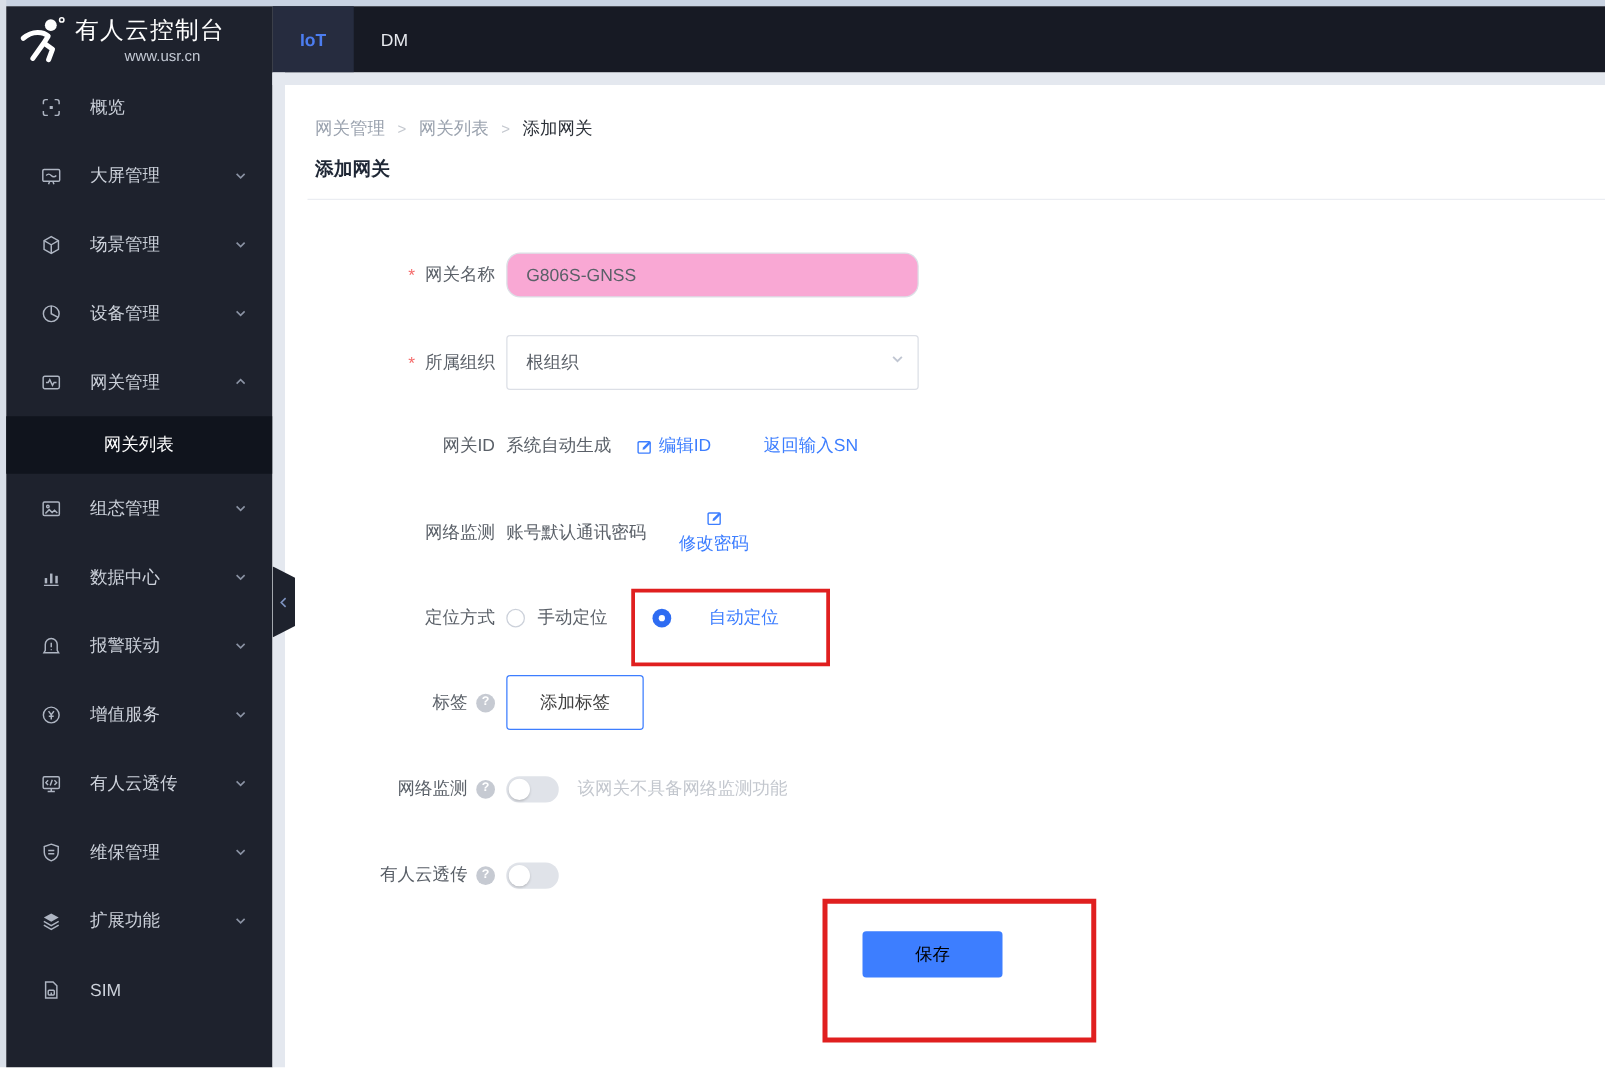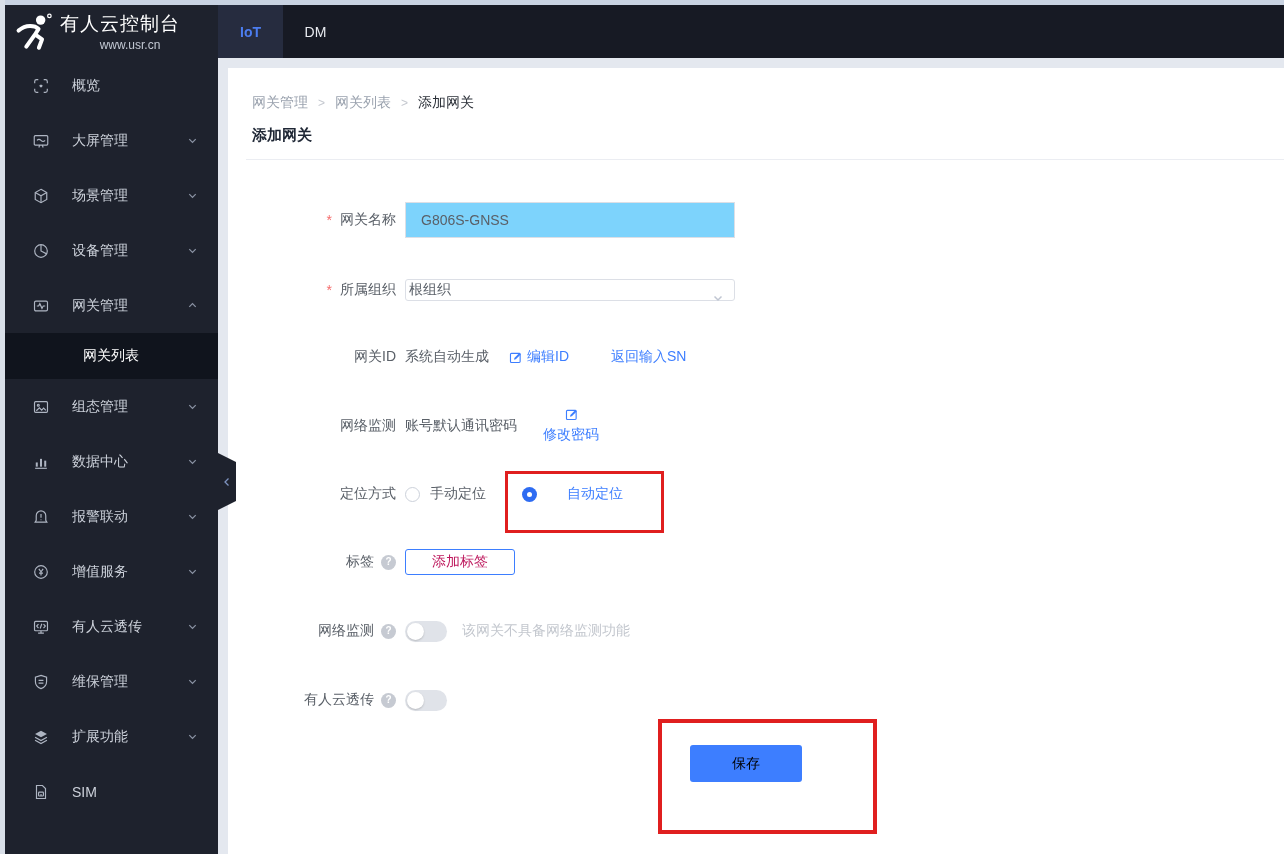--- a/index.html
+++ b/index.html
@@ -45,36 +45,36 @@
   .crumb.current{color:#2b3038;cursor:default;}
   .crumb-sep{margin:0 10px;color:#c4c8cf;font-size:12px;}
   .page-title{position:absolute;left:252px;top:126px;font-size:15px;font-weight:bold;color:#1f2735;}
   .title-divider{position:absolute;left:246px;top:159px;right:0;height:1px;background:#ebedf2;}
 
   
   .frow{position:absolute;left:252px;height:36px;display:flex;align-items:center;font-size:14px;color:#5a6068;}
   .flabel{width:144px;display:flex;justify-content:flex-end;align-items:center;gap:7px;white-space:nowrap;}
   .req{color:#f56c6c;margin-right:1px;}
   .fctrl{margin-left:9px;display:flex;align-items:center;}
-  .text-input{width:330px;height:36px;border:1px solid #dcdfe6;border-radius:0;padding:0 15px;box-sizing:border-box;
-    color:#5a6068;font-size:14px;font-family:inherit;outline:none;background:#7dd3fc;}
-  .select{width:330px;height:22px;border:1px solid #dcdfe6;border-radius:3px;box-sizing:border-box;background:#fff;
-    display:flex;align-items:center;padding:0 3px;color:#5a6068;cursor:pointer;position:relative;}
+  .text-input{width:330px;height:36px;border:1px solid #dcdfe6;border-radius:11px;padding:0 15px;box-sizing:border-box;
+    color:#5a6068;font-size:14px;font-family:inherit;outline:none;background:#f9a8d4;}
+  .select{width:330px;height:44px;border:1px solid #dcdfe6;border-radius:3px;box-sizing:border-box;background:#fff;
+    display:flex;align-items:center;padding:0 15px;color:#5a6068;cursor:pointer;position:relative;}
   .select .sel-chev{position:absolute;right:9px;top:11px;}
   .link{color:#3d7eff;cursor:pointer;display:inline-flex;align-items:center;gap:5px;}
   .radio{width:15px;height:15px;border-radius:50%;box-sizing:border-box;flex:0 0 auto;cursor:pointer;}
   .radio.off{border:1px solid #ccd1da;background:#fff;}
   .radio.on{background:#2e6cf2;position:relative;}
   .radio.on::after{content:"";position:absolute;left:5px;top:5px;width:5px;height:5px;border-radius:50%;background:#fff;}
   .radio-lab{margin-left:10px;cursor:pointer;}
   .radio-lab.sel{color:#3d7eff;}
   .help{width:15px;height:15px;border-radius:50%;background:#c6cad2;color:#fff;display:inline-flex;align-items:center;
     justify-content:center;flex:0 0 auto;cursor:pointer;}
   .help::before{content:"?";font-size:10px;font-weight:bold;line-height:1;}
-  .tag-btn{width:110px;height:26px;border:1px solid #3d7eff;border-radius:3px;background:#fff;color:#be185d;
+  .tag-btn{width:110px;height:44px;border:1px solid #3d7eff;border-radius:3px;background:#fff;color:#404040;
     font-size:14px;font-family:inherit;display:flex;align-items:center;justify-content:center;cursor:pointer;}
   .toggle{width:42px;height:21px;border-radius:11px;background:#e0e3e9;position:relative;cursor:pointer;flex:0 0 auto;}
   .toggle::after{content:"";position:absolute;left:2px;top:2px;width:17px;height:17px;border-radius:50%;background:#fff;
     box-shadow:0 1px 2px rgba(0,0,0,.18);}
   .hint{color:#c3c7ce;margin-left:15px;}
   .save-btn{position:absolute;left:690px;top:745px;width:112px;height:37px;background:#3d7eff;border:none;border-radius:3px;
     color:#000000;font-size:14px;font-family:inherit;display:flex;align-items:center;justify-content:center;cursor:pointer;}
 
   
   .anno{position:absolute;border:3px solid #e01f1f;pointer-events:none;}

